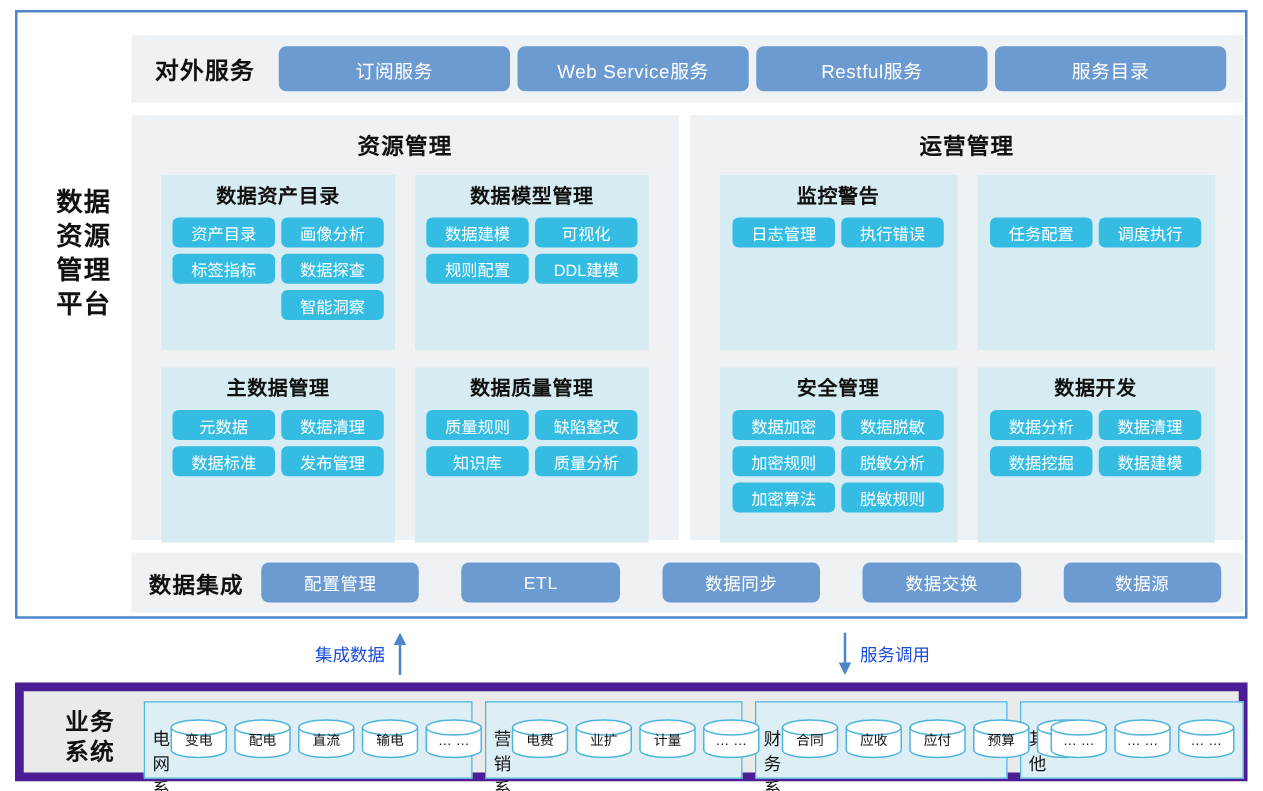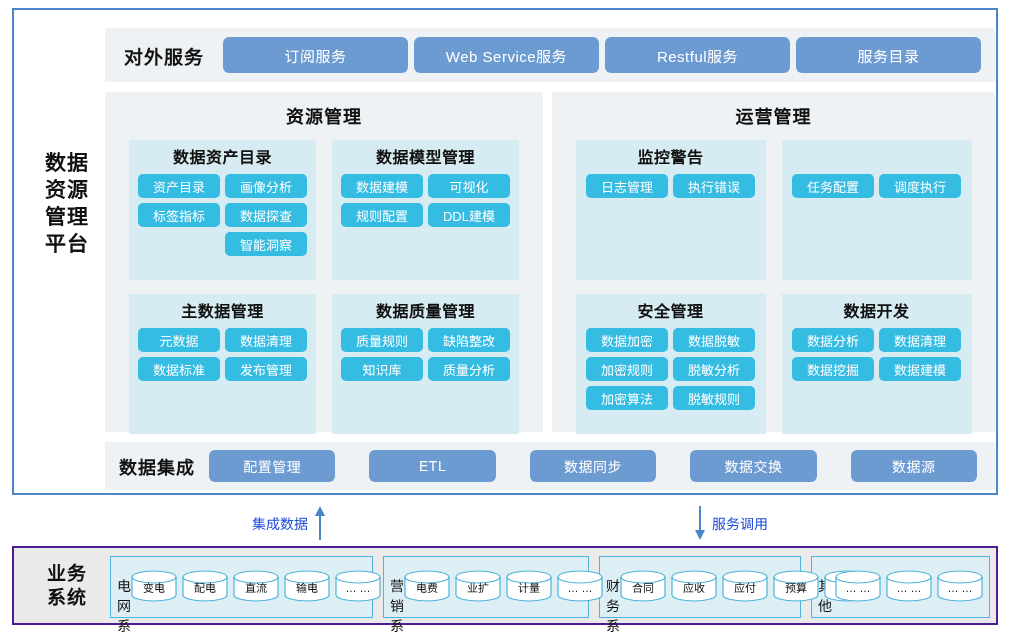--- a/index.html
+++ b/index.html
@@ -13,21 +13,21 @@
   }
   .canvas{position:relative;width:1010px;height:633px;}
 
   
   .platform-frame{
     position:absolute;left:12px;top:8px;width:986px;height:487px;
     border:2px solid #4A86C8;background:#ffffff;box-sizing:border-box;
   }
   .business-frame{
     position:absolute;left:12px;top:546px;width:986px;height:79px;
-    border:2px solid #4c1d95;background:#EAEAEA;box-sizing:border-box;
+    border:7px solid #4c1d95;background:#EAEAEA;box-sizing:border-box;
   }
 
   
   .platform-label{
     position:absolute;left:16px;top:140px;width:74px;
     text-align:center;font-size:21px;font-weight:bold;line-height:1.28;
     letter-spacing:1px;color:#111;
   }
   .business-label{
     position:absolute;left:18px;top:14px;width:70px;
@@ -102,21 +102,21 @@
   .int-btns{flex:1;display:flex;align-items:center;gap:34px;padding-right:18px;}
   .int-btns .btn-steel{height:32px;font-size:14px;}
 
   
   .arrow-band{position:absolute;left:0;top:496px;width:1010px;height:48px;}
   .arrow-item{
     position:absolute;display:flex;align-items:center;gap:6px;
     font-size:14px;color:#1d4ed8;
   }
   .arrow-left{left:252px;top:10px;}
-  .arrow-right{left:694px;top:10px;}
+  .arrow-right{left:670px;top:10px;}
   .arrow-svg{display:block;}
 
   
   .biz-groups{
     position:absolute;left:96px;top:8px;width:880px;height:62px;
     display:flex;gap:10px;
   }
   .biz-group{
     border:1px solid #4FB4DB;background:#DDEFF5;box-sizing:border-box;
     display:flex;flex-direction:row;align-items:center;

